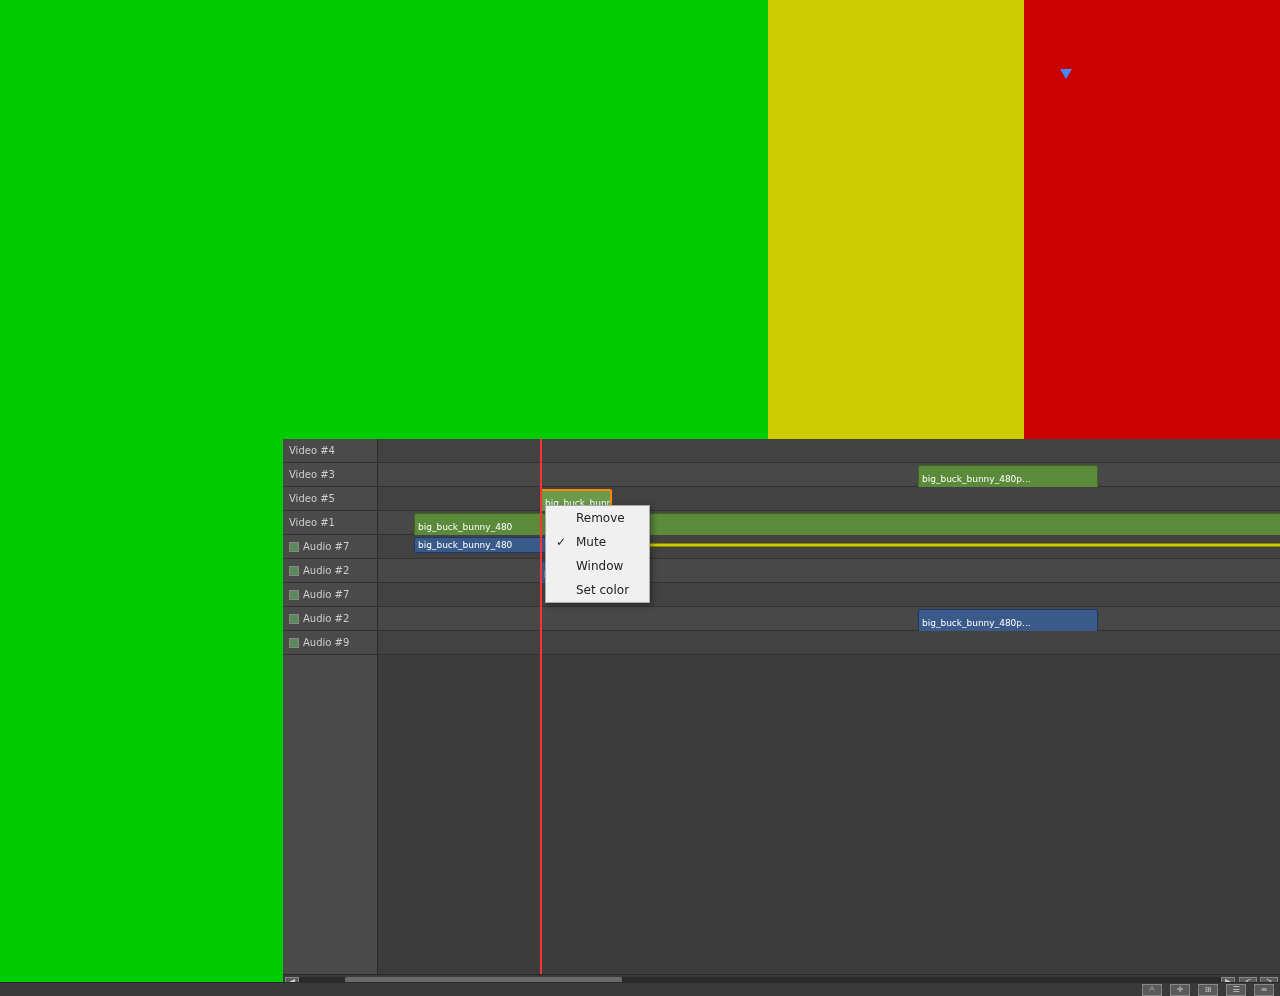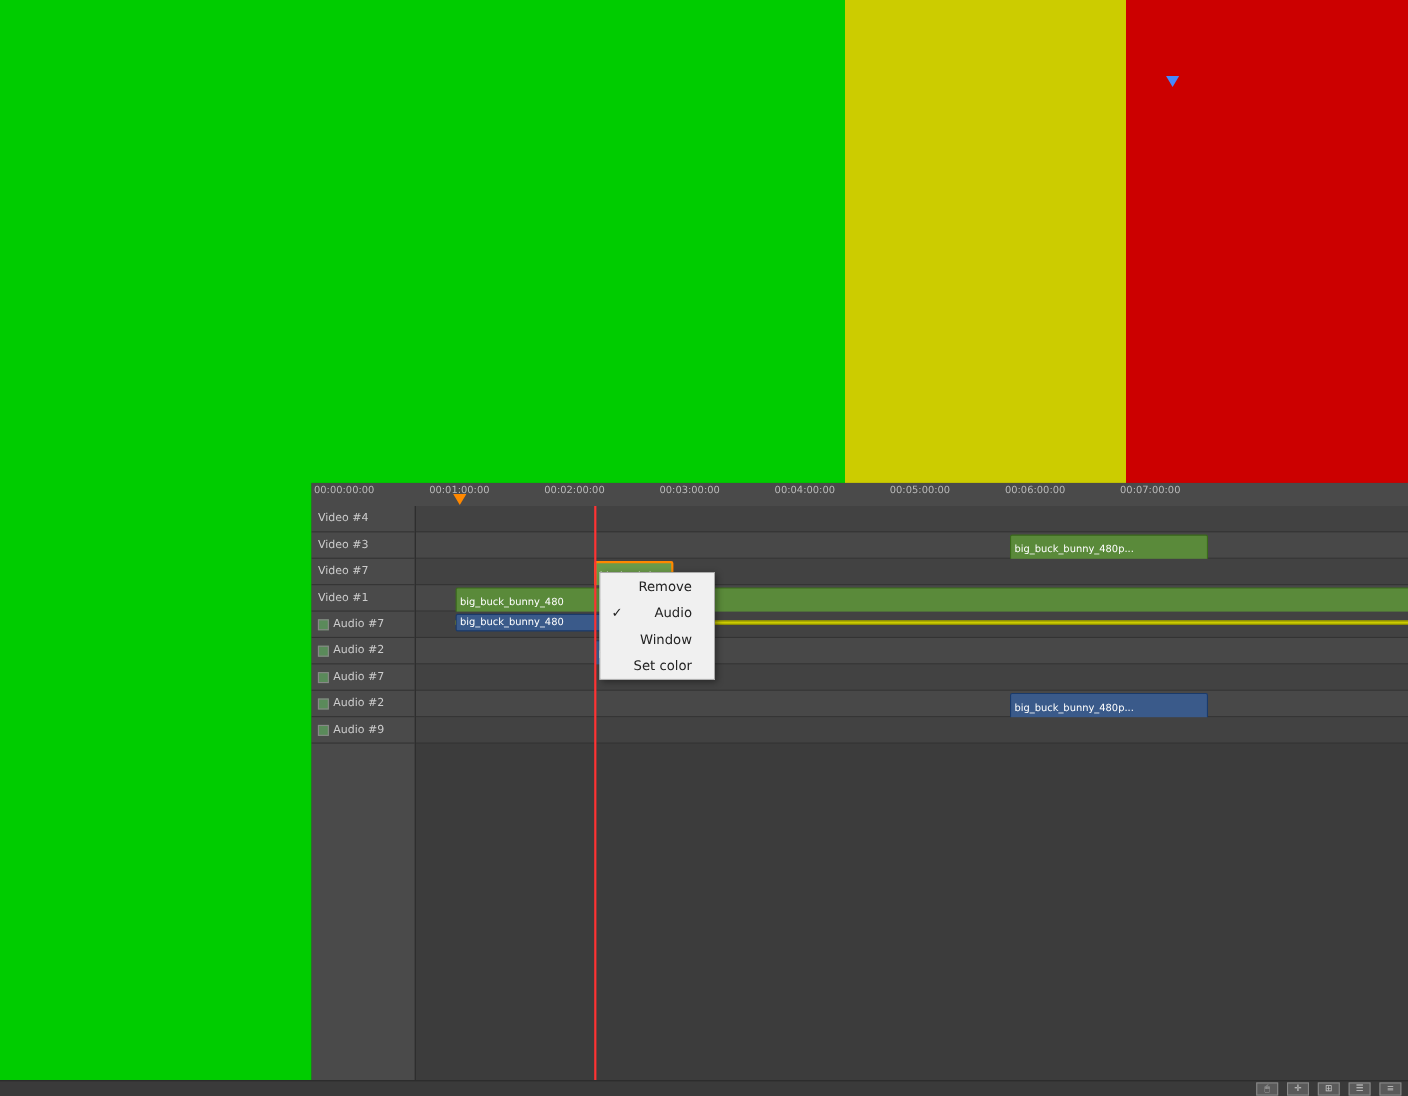--- a/index.html
+++ b/index.html
@@ -737,46 +737,31 @@
           <div class="transport-btn">■</div>
           <div style="flex:1;"></div>
           <div class="transport-btn" style="background:#aa3333;">⏺</div>
           <div class="time-display">00:01:06.20</div>
         </div>
       </div>
     </div>
 
     <div id="timeline-area" style="flex:1; display:flex; flex-direction:column; min-height:0;">
 
-      <div id="tl-ruler">
-        <div class="tl-ruler-content">
-
-          <span class="ruler-label" style="left:3%;">00:00:00:00</span>
-          <span class="ruler-label" style="left:13.5%;">00:01:00:00</span>
-          <span class="ruler-label" style="left:24%;">00:02:00:00</span>
-          <span class="ruler-label" style="left:34.5%;">00:03:00:00</span>
-          <span class="ruler-label" style="left:45%;">00:04:00:00</span>
-          <span class="ruler-label" style="left:55.5%;">00:05:00:00</span>
-          <span class="ruler-label" style="left:66%;">00:06:00:00</span>
-          <span class="ruler-label" style="left:76.5%;">00:07:00:00</span>
-
-          <div class="playhead-triangle" style="left:13.5%; top:10px; border-top-color:#ff8800;"></div>
-        </div>
-      </div>
 
       <div id="timeline-tracks">
         <div id="track-labels">
           <div class="track-label">
             <span>Video #4</span>
           </div>
           <div class="track-label">
             <span>Video #3</span>
           </div>
           <div class="track-label">
-            <span>Video #7</span>
+            <span>Video #5</span>
           </div>
           <div class="track-label">
             <span>Video #1</span>
           </div>
           <div class="track-label">
             <div class="track-checkbox checked"></div>
             <span>Audio #7</span>
           </div>
           <div class="track-label">
             <div class="track-checkbox checked"></div>
@@ -843,23 +828,23 @@
         <div class="scroll-arrow">▶</div>
         <div style="display:flex;gap:3px;margin-left:4px;">
           <div class="scroll-arrow" style="width:18px;">&lt;</div>
           <div class="scroll-arrow" style="width:18px;">&gt;</div>
         </div>
       </div>
     </div>
   </div>
 </div>
 
-<div id="context-menu" style="left:545px; top:520px;text-align:right;">
+<div id="context-menu" style="left:545px; top:505px;">
   <div class="context-menu-item">Remove</div>
-  <div class="context-menu-item checked">Audio</div>
+  <div class="context-menu-item checked">Mute</div>
   <div class="context-menu-item">Window</div>
   <div class="context-menu-item">Set color</div>
 </div>
 
 <div id="bottom-area" style="position:absolute;bottom:0;left:0;right:0;">
   <div class="bottom-icon">🖱</div>
   <div class="bottom-icon">✛</div>
   <div class="bottom-icon">⊞</div>
   <div class="bottom-icon">☰</div>
   <div class="bottom-icon">≡</div>

